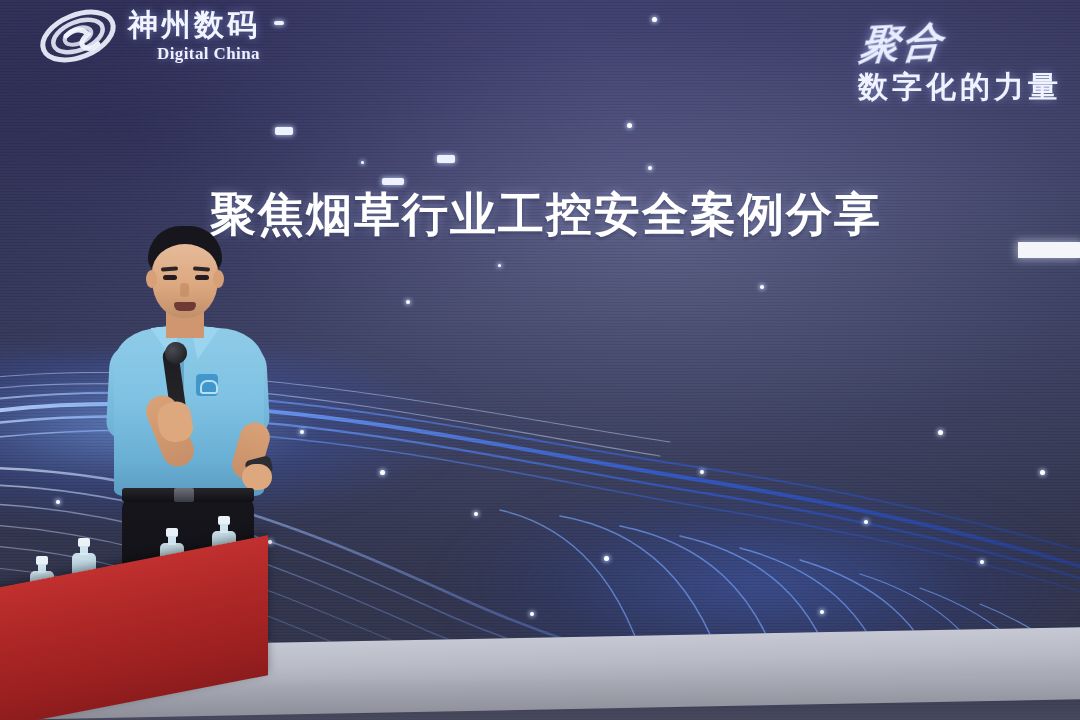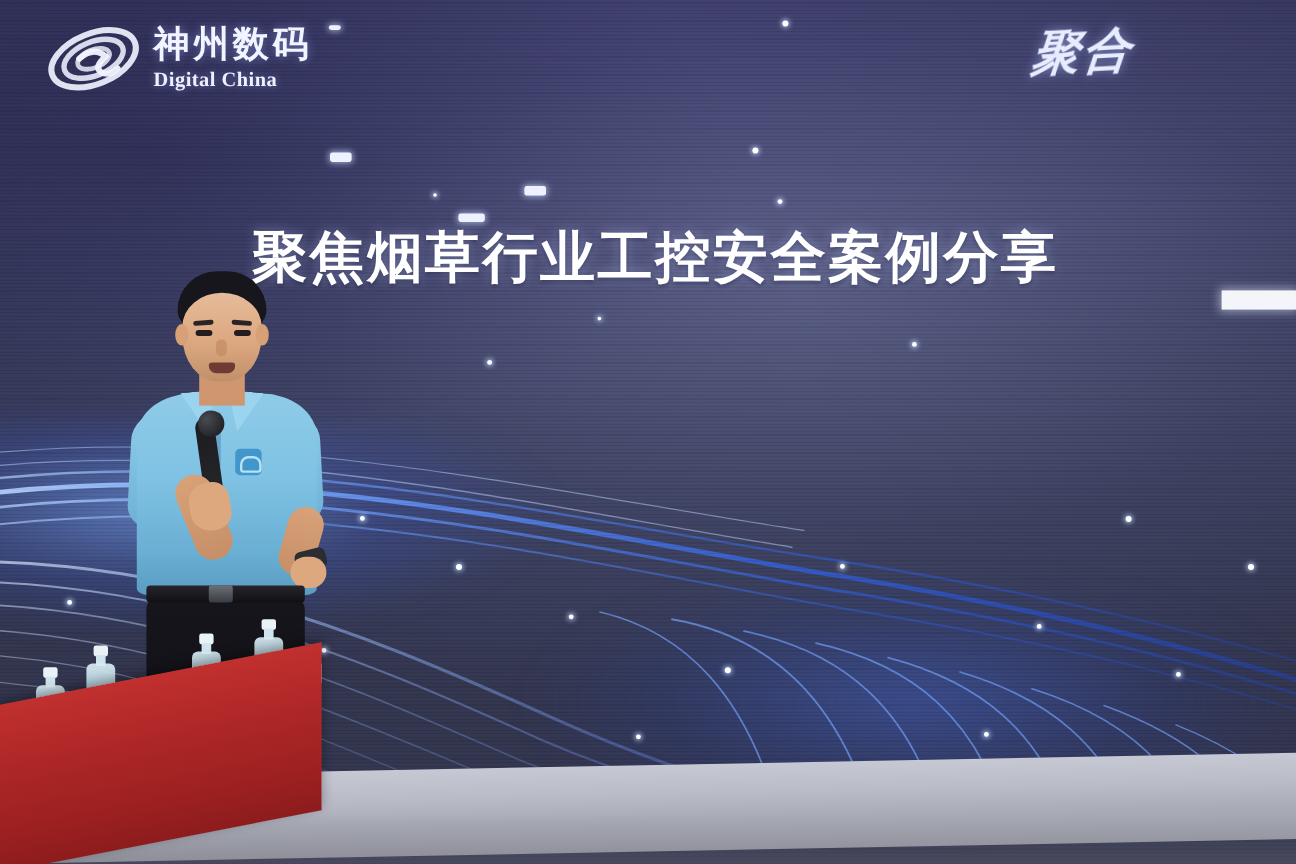--- a/index.html
+++ b/index.html
@@ -47,21 +47,21 @@
     background:radial-gradient(55% 60% at 50% 50%, rgba(70,110,235,.40) 0%, rgba(40,70,180,.16) 50%, rgba(0,0,0,0) 78%);
     filter:blur(14px);
   }
 
   
   .particles{position:absolute;inset:0;pointer-events:none;}
   .pt{position:absolute;background:#fff;border-radius:50%;box-shadow:0 0 4px 1px rgba(190,215,255,.85);}
   .dash{position:absolute;background:#eef2ff;border-radius:2px;box-shadow:0 0 5px 1px rgba(200,220,255,.7);}
 
   
-  .logo-wrap{position:absolute;left:36px;top:13px;display:flex;align-items:center;gap:8px;}
+  .logo-wrap{position:absolute;left:36px;top:0;display:flex;align-items:center;gap:8px;text-align:right;}
   .logo-mark{width:84px;height:72px;}
   .logo-text{display:flex;flex-direction:column;line-height:1;}
   .logo-cn{
     font-size:30px;font-weight:700;color:#f2f4ff;letter-spacing:3px;
     text-shadow:0 0 8px rgba(160,180,255,.5);
   }
   .logo-en{
     font-size:17px;font-weight:700;color:#eef0ff;letter-spacing:.4px;margin-top:5px;
     font-family:"Liberation Serif","DejaVu Serif",serif;
     text-shadow:0 0 7px rgba(160,180,255,.45);
@@ -317,20 +317,21 @@
         </svg>
       </span>
       <span class="logo-text">
         <span class="logo-cn">神州数码</span>
         <span class="logo-en">Digital China</span>
       </span>
     </div>
 
     <div class="slogan">
       <div class="slogan-cal">聚合</div>
+      <div class="slogan-sub">数字化的力量</div>
     </div>
 
     <div class="main-title">聚焦烟草行业工控安全案例分享</div>
 
     <div class="edge-bar"></div>
   </div>
 
   <div class="floor-edge"></div>
   <div class="floor"></div>
   <div class="floor-shadow"></div>

